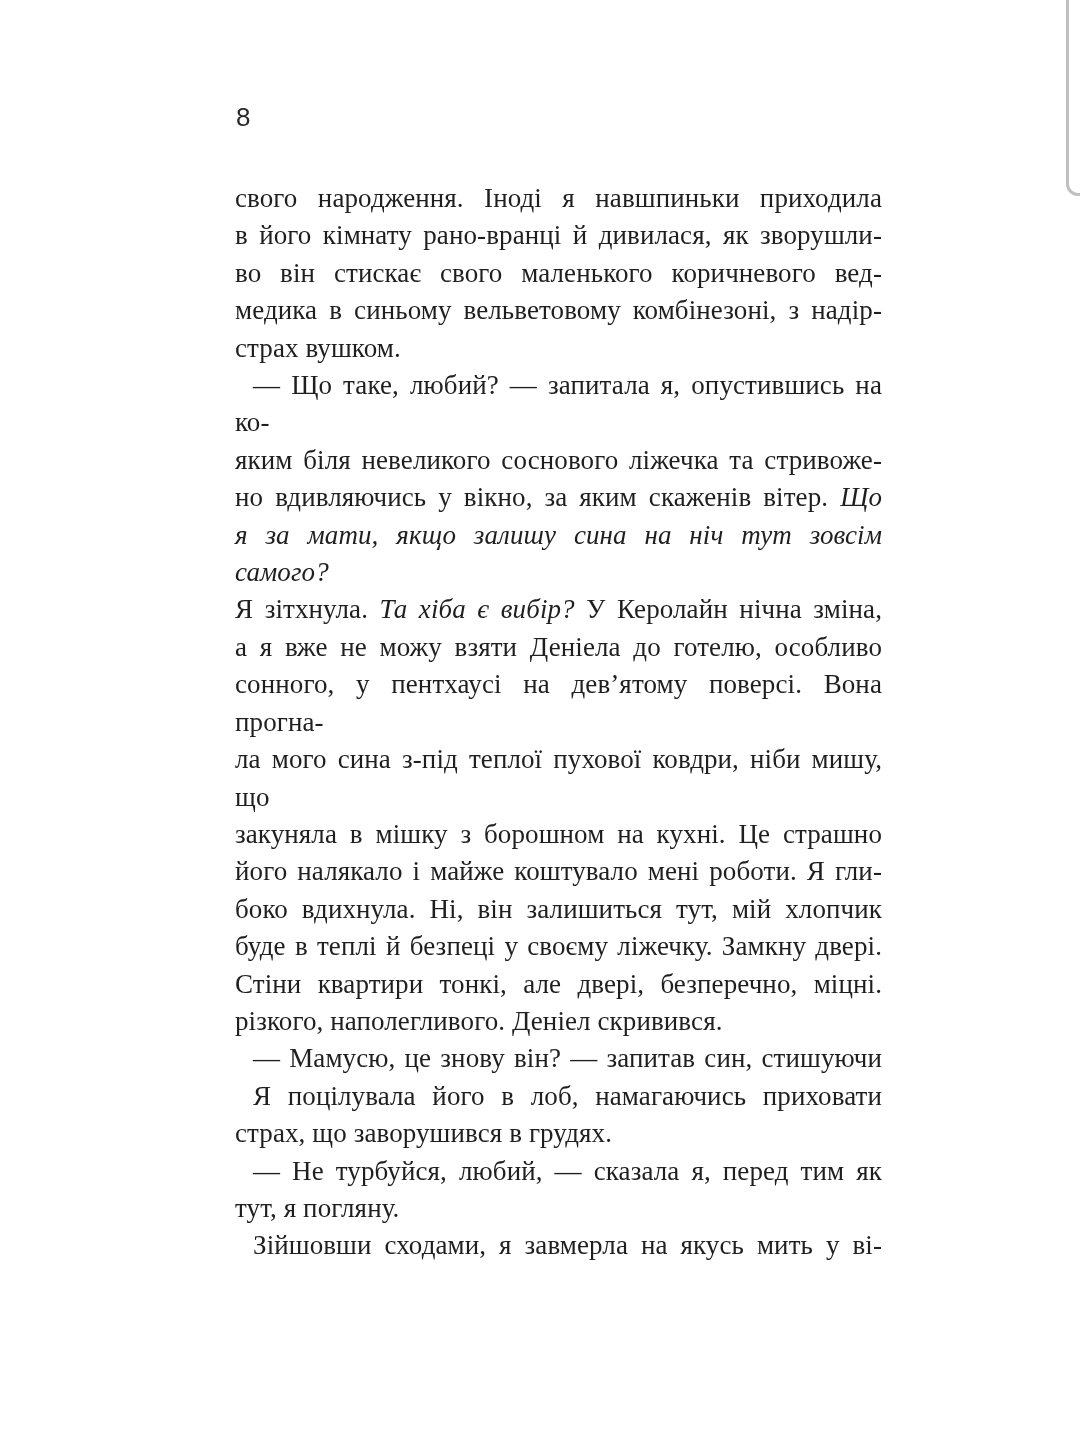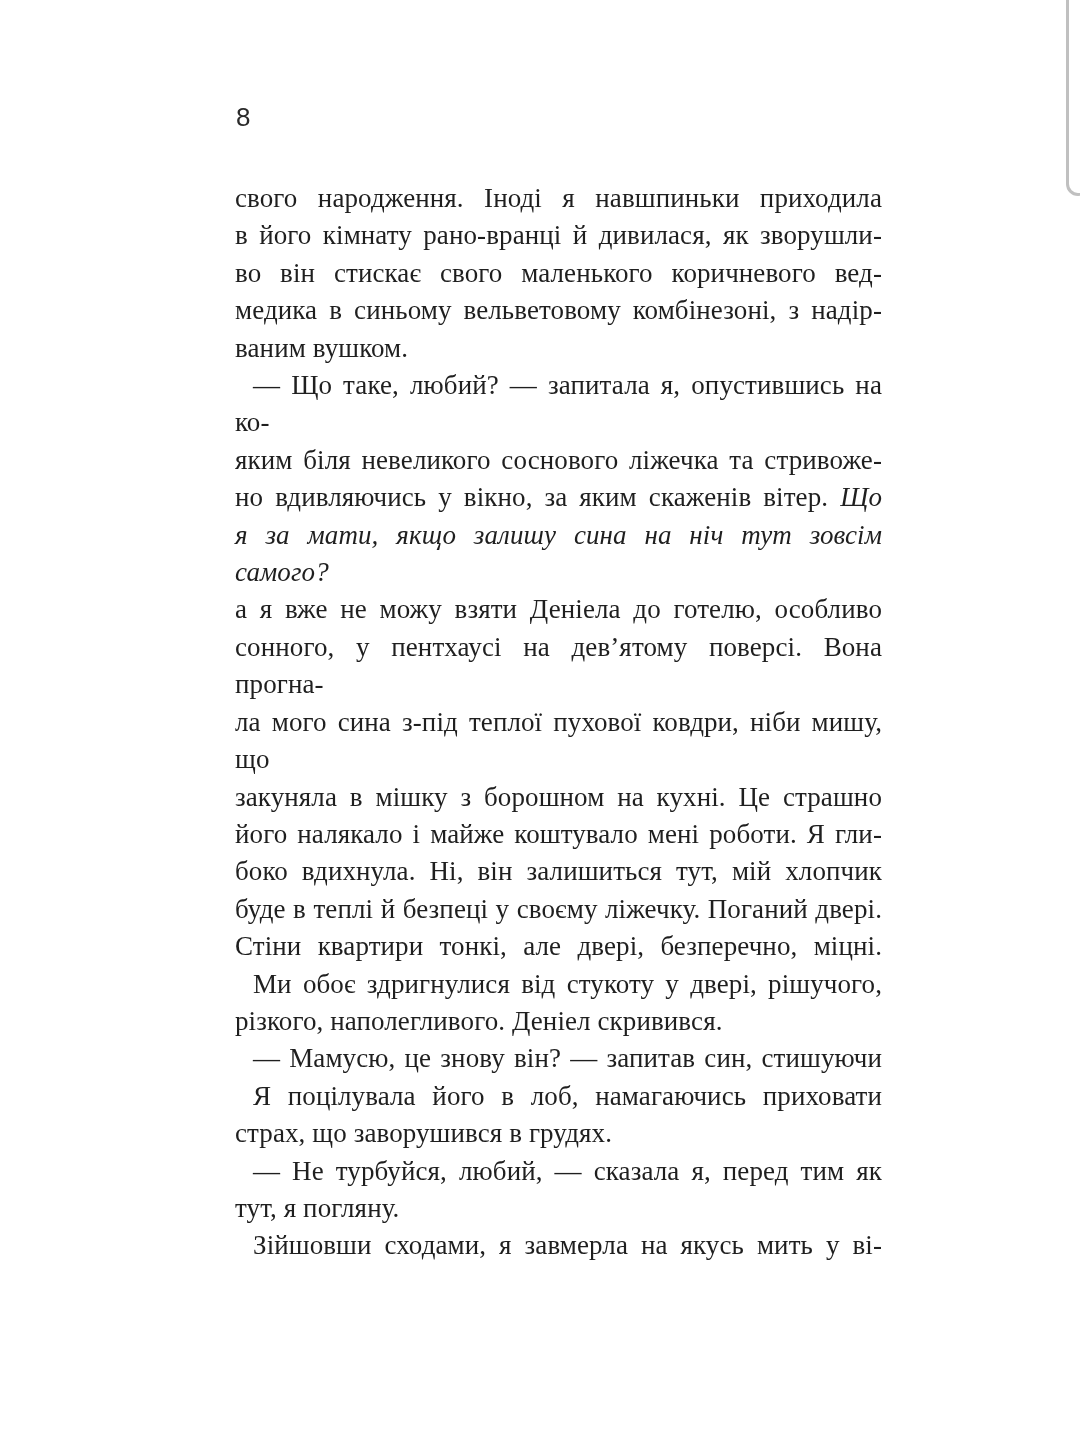--- a/index.html
+++ b/index.html
@@ -66,38 +66,38 @@
 <body>
 
 <div class="page-number">8</div>
 
 <div class="text-block" id="text-block">
     <div class="paragraph">
       <div class="line"><span>свого народження. Іноді я навшпиньки приходила</span></div>
       <div class="line"><span>в його кімнату рано-вранці й дивилася, як зворушли-</span></div>
       <div class="line"><span>во він стискає свого маленького коричневого вед-</span></div>
       <div class="line"><span>медика в синьому вельветовому комбінезоні, з надір-</span></div>
-      <div class="line endp"><span>ваним вушком.</span></div>
+      <div class="line endp"><span>страх вушком.</span></div>
     </div>
     <div class="paragraph">
       <div class="line indent"><span>— Що таке, любий? — запитала я, опустившись на ко-</span></div>
       <div class="line"><span>яким біля невеликого соснового ліжечка та стривоже-</span></div>
       <div class="line"><span>но вдивляючись у вікно, за яким скаженів вітер. </span><i>Що</i></div>
       <div class="line"><i>я за мати, якщо залишу сина на ніч тут зовсім самого?</i></div>
+      <div class="line"><span>Я зітхнула. </span><i>Та хіба є вибір?</i><span> У Керолайн нічна зміна,</span></div>
       <div class="line"><span>а я вже не можу взяти Деніела до готелю, особливо</span></div>
       <div class="line"><span>сонного, у пентхаусі на дев’ятому поверсі. Вона прогна-</span></div>
       <div class="line"><span>ла мого сина з-під теплої пухової ковдри, ніби мишу, що</span></div>
       <div class="line"><span>закуняла в мішку з борошном на кухні. Це страшно</span></div>
       <div class="line"><span>його налякало і майже коштувало мені роботи. Я гли-</span></div>
       <div class="line"><span>боко вдихнула. Ні, він залишиться тут, мій хлопчик</span></div>
-      <div class="line"><span>буде в теплі й безпеці у своєму ліжечку. Поганий двері.</span></div>
+      <div class="line"><span>буде в теплі й безпеці у своєму ліжечку. Замкну двері.</span></div>
       <div class="line"><span>Стіни квартири тонкі, але двері, безперечно, міцні.</span></div>
     </div>
     <div class="paragraph">
-      <div class="line indent"><span>Ми обоє здригнулися від стукоту у двері, рішучого,</span></div>
       <div class="line endp"><span>різкого, наполегливого. Деніел скривився.</span></div>
     </div>
     <div class="paragraph">
       <div class="line indent"><span>— Мамусю, це знову він? — запитав син, стишуючи</span></div>
     </div>
     <div class="paragraph">
       <div class="line indent"><span>Я поцілувала його в лоб, намагаючись приховати</span></div>
       <div class="line endp"><span>страх, що заворушився в грудях.</span></div>
     </div>
     <div class="paragraph">

